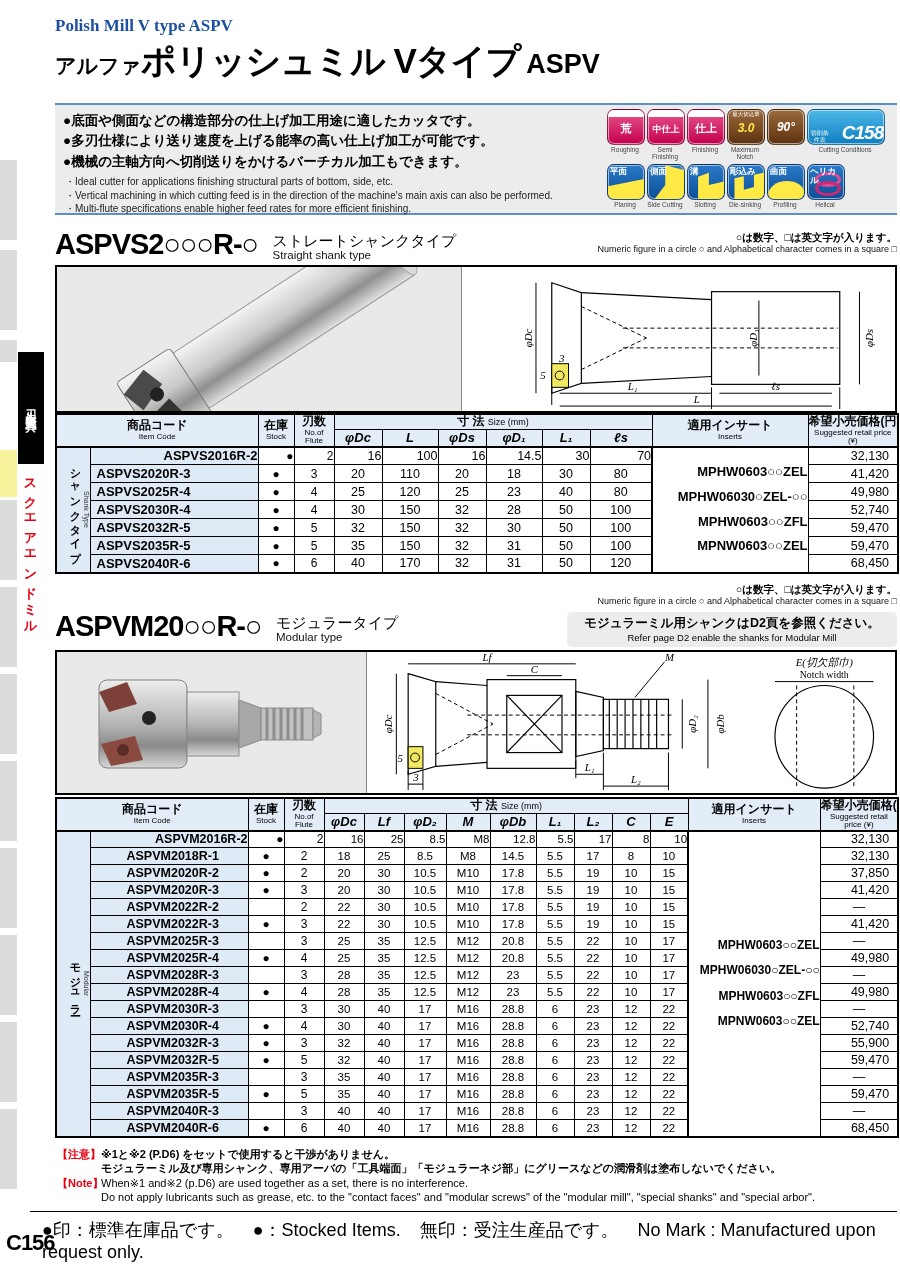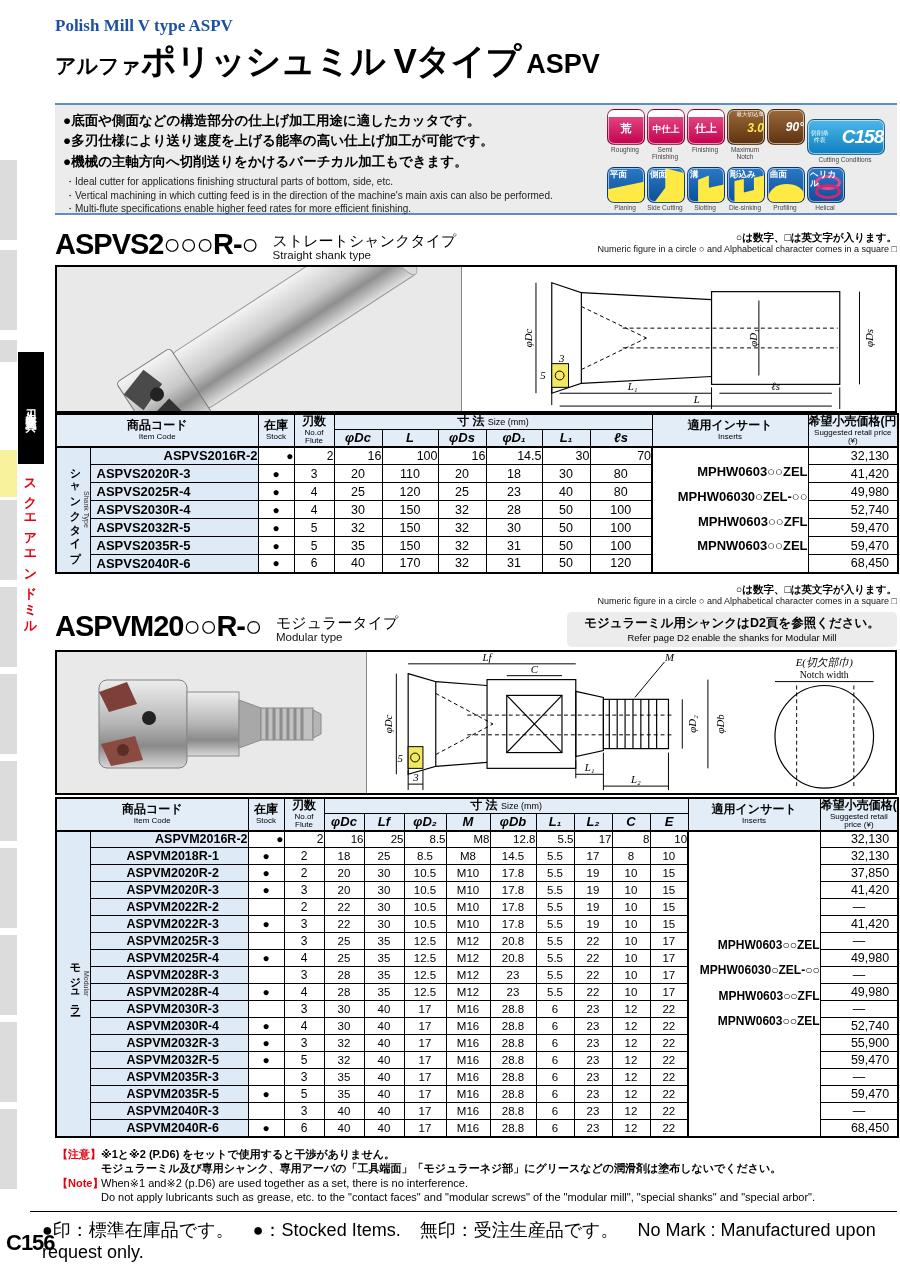--- a/index.html
+++ b/index.html
@@ -37,26 +37,26 @@
   .ic{width:36px;position:relative;text-align:center;}
   .ic .box{width:36px;height:34px;border-radius:7px;position:relative;overflow:hidden;
            border:1px solid rgba(0,0,0,.35);box-shadow:inset 0 0 0 1px rgba(255,255,255,.55);}
   .ic .lab{font-size:6.5px;color:#444;line-height:1.1;margin-top:1px;}
   .pink .box{background:linear-gradient(#e8578c,#c4004e);}
   .pink .box::before{content:"";position:absolute;left:0;top:0;width:100%;height:7px;
         background:#fff radial-gradient(circle at 6px 7px,#fff 6px,rgba(255,255,255,0) 6px);}
   .band .box::before{background:#fff;border-radius:0;}
   .pink .jp{position:absolute;left:0;right:0;top:13px;color:#fff;font-weight:bold;font-size:11px;line-height:1;}
   .pink.small .jp{font-size:9px;top:15px;}
-  .brown .box{background:linear-gradient(#9a6a3a,#5e3210);text-align:right;}
+  .brown .box{background:linear-gradient(#9a6a3a,#5e3210);}
   .brown .jp{position:absolute;left:0;right:0;top:2px;color:#fff;font-size:5.5px;line-height:1;}
   .brown .val{position:absolute;left:0;right:0;top:11px;color:#ffe945;font-weight:bold;font-size:12px;font-style:italic;}
   .brown.deg .val{color:#fff;font-size:12px;top:10px;}
   .c158{width:76px;}
-  .c158 .box{width:76px;background:linear-gradient(#4db8e8,#0e7fc0);display:flex;align-items:center;justify-content:center;gap:11px;margin-top:10px;}
+  .c158 .box{width:76px;background:linear-gradient(#4db8e8,#0e7fc0);display:flex;align-items:flex-end;justify-content:center;gap:11px;}
   .c158 .jp{font-size:6px;color:#fff;line-height:1.15;text-align:center;width:22px;}
   .c158 .val{color:#fff;font-weight:bold;font-style:italic;font-size:19px;letter-spacing:-1px;}
   .blue .box{background:linear-gradient(#2a79c8,#0c4f96);}
   .blue .jp{position:absolute;left:2px;right:0;top:2px;color:#fff;font-weight:bold;font-size:8.5px;text-align:left;z-index:2;line-height:1;}
   .shape{position:absolute;left:0;top:0;right:0;bottom:0;background:#ffe945;}
   .sh1{clip-path:polygon(0 62%,100% 40%,100% 100%,0 100%);}
   .sh2{clip-path:polygon(48% 0,100% 14%,100% 100%,18% 100%,48% 58%);}
   .sh3{clip-path:polygon(28% 34%,58% 22%,58% 58%,100% 48%,100% 100%,28% 100%);}
   .sh4{clip-path:polygon(18% 38%,44% 32%,44% 72%,72% 64%,72% 28%,100% 22%,100% 100%,18% 100%);}
   .sh5{top:46%;border-radius:60% 55% 0 0/90% 70% 0 0;}

